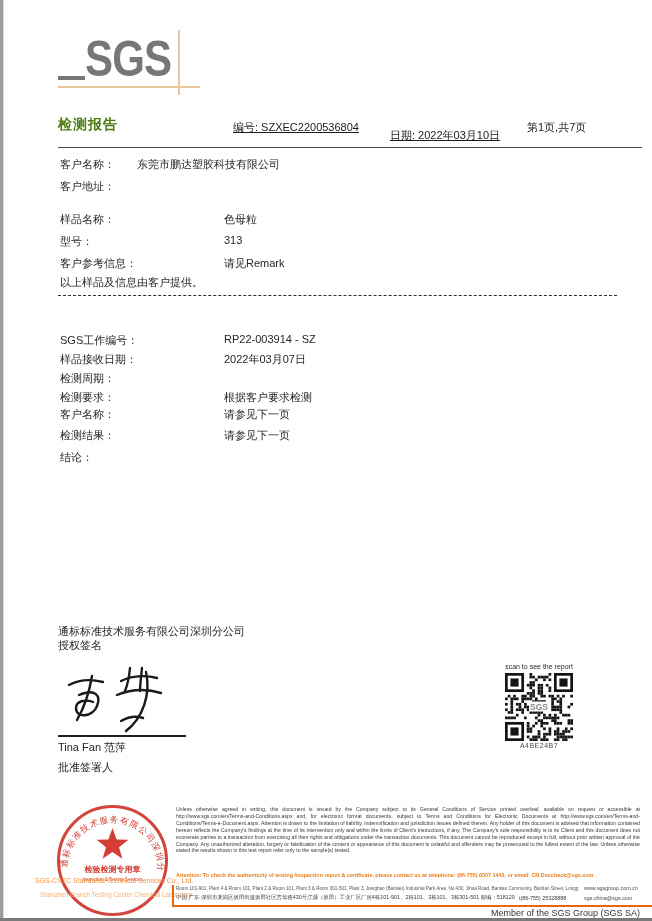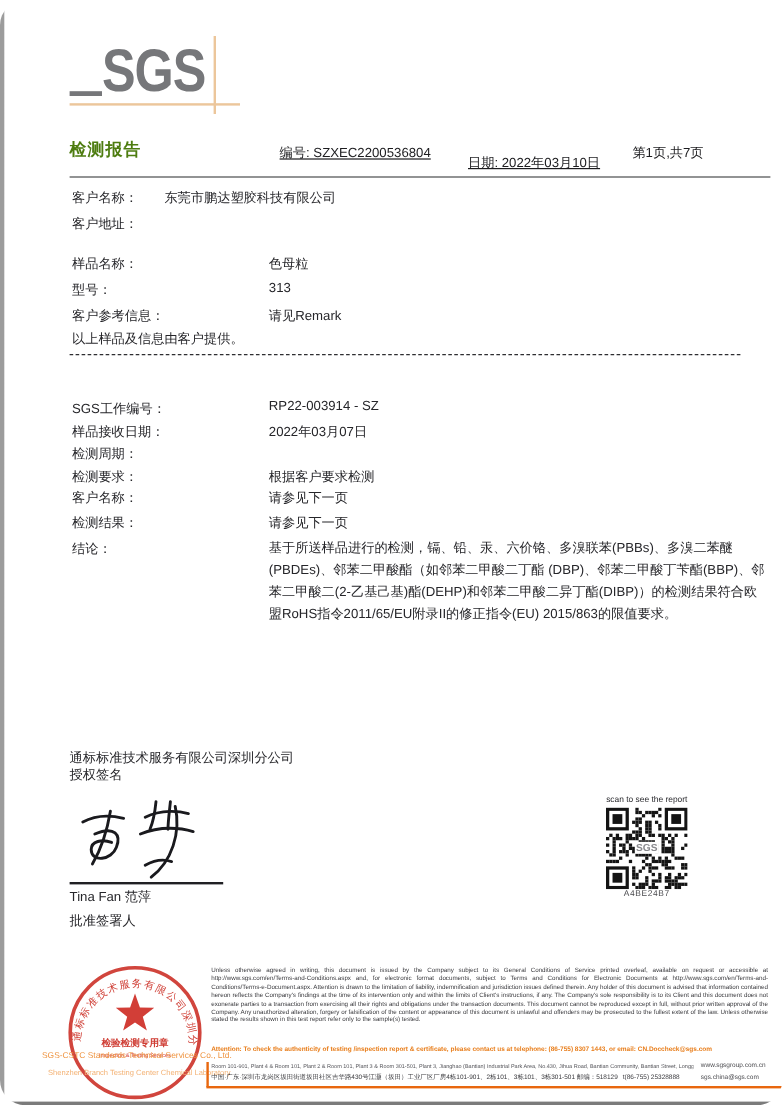--- a/index.html
+++ b/index.html
@@ -1,17 +1,17 @@
 <!DOCTYPE html>
 <html><head>
 <meta charset="utf-8">
 <style>
   html,body{margin:0;padding:0;background:#fff;}
   body{font-family:"Liberation Sans","DejaVu Sans",sans-serif;}
-  #page{position:relative;width:652px;height:921px;background:#fff;overflow:hidden;color:#26262a;border-radius:21px;}
+  #page{position:relative;width:652px;height:921px;background:#fff;overflow:hidden;color:#26262a;}
   .abs{position:absolute;}
   
   #left-edge{left:0;top:0;width:4px;height:921px;background:linear-gradient(90deg,#9c9c9c 0 3px,#d9d9d9 3px 4px);}
   #bottom-edge{left:0;top:918px;width:652px;height:3px;background:#7b7b7b;}
   
   #logo-text{left:85px;top:34px;font-size:50px;line-height:1;font-weight:900;color:#76777a;transform:scaleX(.84);transform-origin:left top;letter-spacing:-1px;}
   #logo-underline{left:58px;top:76px;width:27px;height:4px;background:#76777a;}
   #crop-h{left:58px;top:86px;width:142px;height:2px;background:#ecc69b;}
   #crop-v{left:178px;top:30px;width:2px;height:65px;background:#ecc69b;}
   
@@ -86,21 +86,20 @@
   <span class="val v2" style="top:352px">2022年03月07日</span>
   <span class="lbl" style="top:371px">检测周期：</span>
   <span class="lbl" style="top:390px">检测要求：</span>
   <span class="val v2" style="top:390px">根据客户要求检测</span>
   <span class="lbl" style="top:407px">客户名称：</span>
   <span class="val v2" style="top:407px">请参见下一页</span>
   <span class="lbl" style="top:428px">检测结果：</span>
   <span class="val v2" style="top:428px">请参见下一页</span>
 
   <span class="lbl" style="top:450px">结论：</span>
-  <div class="abs" id="conclusion-text">基于所送样品进行的检测，镉、铅、汞、六价铬、多溴联苯(PBBs)、多溴二苯醚(PBDEs)、邻苯二甲酸酯（如邻苯二甲酸二丁酯 (DBP)、邻苯二甲酸丁苄酯(BBP)、邻苯二甲酸二(2-乙基己基)酯(DEHP)和邻苯二甲酸二异丁酯(DIBP)）的检测结果符合欧盟RoHS指令2011/65/EU附录II的修正指令(EU) 2015/863的限值要求。</div>
 
   <span class="abs sig-txt" style="top:624px">通标标准技术服务有限公司深圳分公司</span>
   <span class="abs sig-txt" style="top:638px">授权签名</span>
   <svg class="abs" style="left:62px;top:660px" width="135" height="75" viewBox="0 0 135 75">
     <g fill="none" stroke="#1a1a1e" stroke-width="2.4" stroke-linecap="round">
       <path d="M30,16 C27,34 22,48 15,60"></path>
       <path d="M7,25 C20,18 33,20 41,22"></path>
       <path d="M17,35 C34,28 39,36 35,46 C31,57 14,59 14,48 C14,41 23,39 31,42"></path>
       <path d="M59,21 C73,14 88,16 95,18"></path>
       <path d="M68,8 C67,18 66,24 63,31"></path>
@@ -346,15 +345,16 @@
 
   <div class="abs" id="disclaimer">Unless otherwise agreed in writing, this document is issued by the Company subject to its General Conditions of Service printed overleaf, available on request or accessible at http://www.sgs.com/en/Terms-and-Conditions.aspx and, for electronic format documents, subject to Terms and Conditions for Electronic Documents at http://www.sgs.com/en/Terms-and-Conditions/Terms-e-Document.aspx. Attention is drawn to the limitation of liability, indemnification and jurisdiction issues defined therein. Any holder of this document is advised that information contained hereon reflects the Company's findings at the time of its intervention only and within the limits of Client's instructions, if any. The Company's sole responsibility is to its Client and this document does not exonerate parties to a transaction from exercising all their rights and obligations under the transaction documents. This document cannot be reproduced except in full, without prior written approval of the Company. Any unauthorized alteration, forgery or falsification of the content or appearance of this document is unlawful and offenders may be prosecuted to the fullest extent of the law. Unless otherwise stated the results shown in this test report refer only to the sample(s) tested.</div>
   <div class="abs" id="attention">Attention: To check the authenticity of testing /inspection report &amp; certificate, please contact us at telephone: (86-755) 8307 1443, or email: CN.Doccheck@sgs.com</div>
   <div class="abs" id="addr-en">Room 101-901, Plant 4 &amp; Room 101, Plant 2 &amp; Room 101, Plant 3 &amp; Room 301-501, Plant 3, Jianghao (Bantian) Industrial Park Area, No.430, Jihua Road, Bantian Community, Bantian Street, Longgang District, Shenzhen, Guangdong, China 518129</div>
   <div class="abs" id="web">www.sgsgroup.com.cn</div>
   <div class="abs" id="addr-cn">中国·广东·深圳市龙岗区坂田街道坂田社区吉华路430号江灏（坂田）工业厂区厂房4栋101-901、2栋101、3栋101、3栋301-501 邮编：518129</div>
   <div class="abs" id="tel">t(86-755) 25328888</div>
   <div class="abs" id="email">sgs.china@sgs.com</div>
   <div class="abs" id="foot-v"></div>
   <div class="abs" id="foot-h"></div>
+  <div class="abs" id="member">Member of the SGS Group (SGS SA)</div>
 
   <div class="abs" id="bottom-edge"></div>
 </div>
 
 </body></html>

